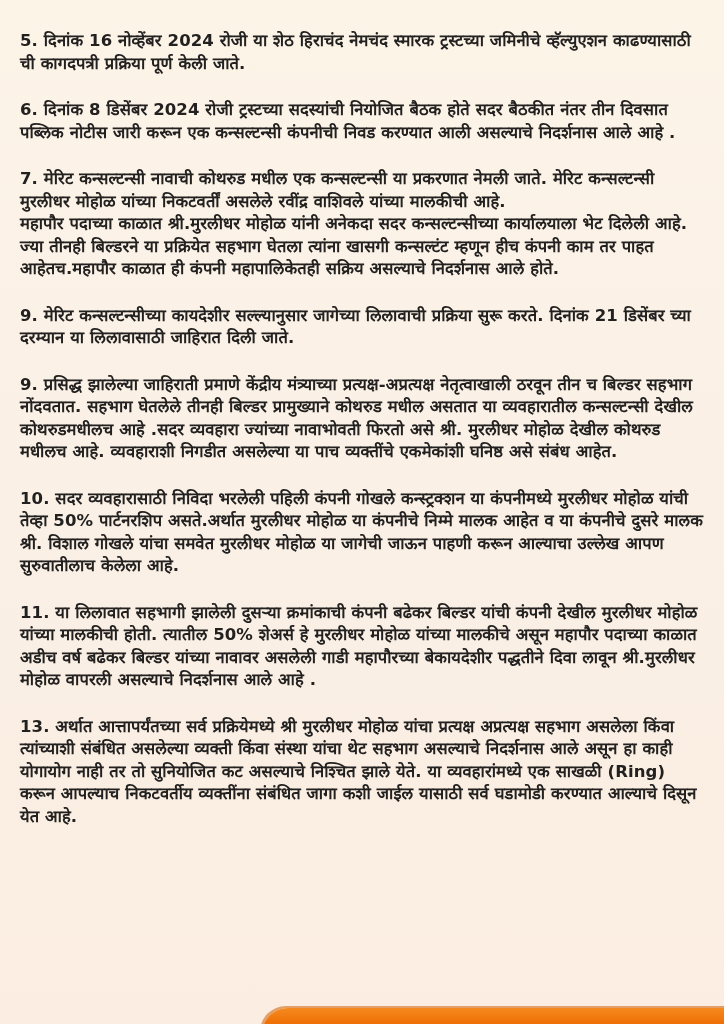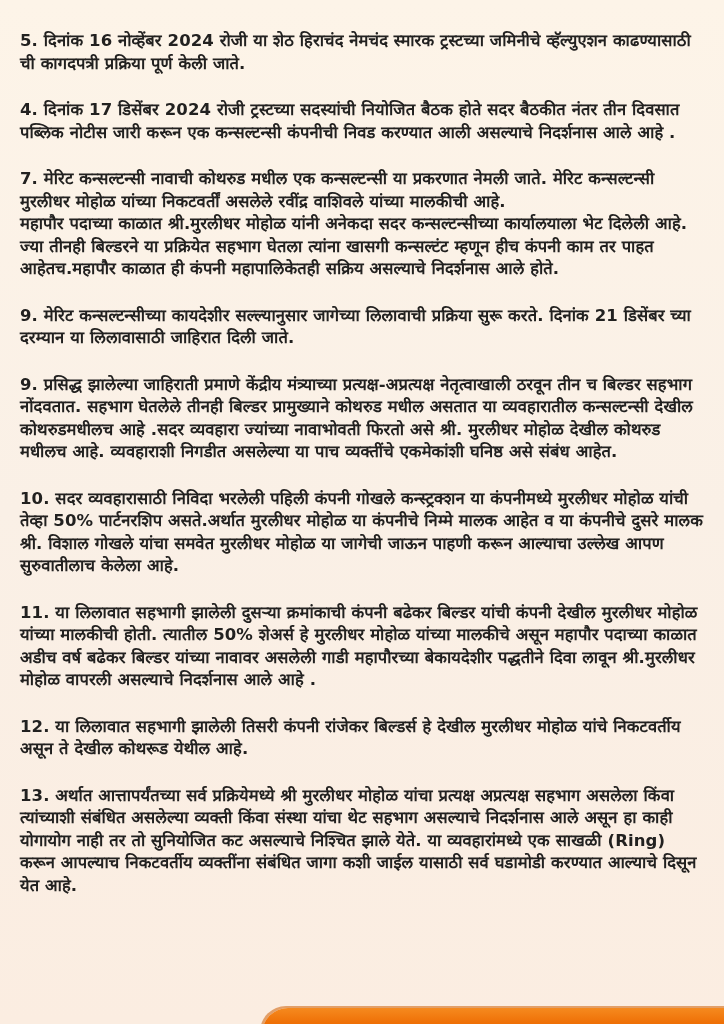--- a/index.html
+++ b/index.html
@@ -40,23 +40,22 @@
     background: linear-gradient(180deg, #f58a1f 0%, #ef7107 55%, #ea6a03 100%);
     border-top-left-radius: 30px;
     box-shadow: -2px -2px 0 rgba(205, 95, 5, 0.55);
   }
 </style>
 </head>
 <body>
 
 <div class="doc">
   <p class="para">5. दिनांक 16 नोव्हेंबर 2024 रोजी या शेठ हिराचंद नेमचंद स्मारक ट्रस्टच्या जमिनीचे व्हॅल्युएशन काढण्यासाठी ची कागदपत्री प्रक्रिया पूर्ण केली जाते.</p>
-  <p class="para">4. दिनांक 17 डिसेंबर 2024 रोजी ट्रस्टच्या सदस्यांची नियोजित बैठक होते सदर बैठकीत  नंतर तीन दिवसात पब्लिक नोटीस जारी करून एक कन्सल्टन्सी कंपनीची निवड करण्यात आली असल्याचे निदर्शनास आले आहे .</p>
+  <p class="para">6. दिनांक 8 डिसेंबर 2024 रोजी ट्रस्टच्या सदस्यांची नियोजित बैठक होते सदर बैठकीत  नंतर तीन दिवसात पब्लिक नोटीस जारी करून एक कन्सल्टन्सी कंपनीची निवड करण्यात आली असल्याचे निदर्शनास आले आहे .</p>
   <p class="para">7. मेरिट कन्सल्टन्सी नावाची कोथरुड मधील एक कन्सल्टन्सी या प्रकरणात  नेमली जाते.  मेरिट कन्सल्टन्सी मुरलीधर मोहोळ यांच्या निकटवर्तीं असलेले रवींद्र वाशिवले यांच्या मालकीची आहे.
 महापौर पदाच्या काळात श्री.मुरलीधर मोहोळ यांनी अनेकदा सदर कन्सल्टन्सीच्या कार्यालयाला भेट दिलेली आहे. ज्या तीनही बिल्डरने या प्रक्रियेत सहभाग घेतला त्यांना खासगी कन्सल्टंट म्हणून हीच कंपनी काम तर पाहत आहेतच.महापौर काळात ही कंपनी महापालिकेतही सक्रिय असल्याचे निदर्शनास आले होते.</p>
   <p class="para">9.  मेरिट कन्सल्टन्सीच्या कायदेशीर सल्ल्यानुसार  जागेच्या लिलावाची प्रक्रिया सुरू करते. दिनांक 21 डिसेंबर च्या दरम्यान या लिलावासाठी जाहिरात दिली जाते.</p>
   <p class="para">9. प्रसिद्ध झालेल्या जाहिराती प्रमाणे केंद्रीय मंत्र्याच्या प्रत्यक्ष-अप्रत्यक्ष नेतृत्वाखाली ठरवून तीन च बिल्डर सहभाग नोंदवतात. सहभाग घेतलेले  तीनही बिल्डर प्रामुख्याने कोथरुड मधील असतात या व्यवहारातील कन्सल्टन्सी देखील कोथरुडमधीलच आहे .सदर व्यवहारा ज्यांच्या नावाभोवती फिरतो असे श्री. मुरलीधर मोहोळ देखील कोथरुड मधीलच आहे. व्यवहाराशी निगडीत असलेल्या या  पाच व्यक्तींचे एकमेकांशी घनिष्ठ असे संबंध आहेत.</p>
   <p class="para">10. सदर  व्यवहारासाठी निविदा भरलेली पहिली कंपनी गोखले कन्स्ट्रक्शन या कंपनीमध्ये मुरलीधर मोहोळ यांची तेव्हा 50% पार्टनरशिप असते.अर्थात मुरलीधर मोहोळ या कंपनीचे निम्मे मालक आहेत व या कंपनीचे दुसरे मालक श्री. विशाल गोखले यांचा समवेत मुरलीधर मोहोळ या जागेची जाऊन पाहणी करून आल्याचा उल्लेख आपण सुरुवातीलाच केलेला आहे.</p>
   <p class="para">11. या लिलावात सहभागी झालेली दुसऱ्या क्रमांकाची कंपनी बढेकर बिल्डर यांची कंपनी देखील मुरलीधर मोहोळ यांच्या मालकीची होती. त्यातील 50% शेअर्स हे मुरलीधर मोहोळ यांच्या मालकीचे असून महापौर पदाच्या काळात अडीच वर्ष बढेकर बिल्डर यांच्या नावावर असलेली गाडी महापौरच्या बेकायदेशीर पद्धतीने दिवा लावून श्री.मुरलीधर मोहोळ वापरली असल्याचे निदर्शनास आले आहे .</p>
-  <p class="para">12. या लिलावात सहभागी झालेली तिसरी कंपनी रांजेकर बिल्डर्स हे देखील मुरलीधर मोहोळ यांचे निकटवर्तीय असून ते देखील कोथरूड येथील आहे.</p>
   <p class="para">13. अर्थात आत्तापर्यंतच्या सर्व प्रक्रियेमध्ये श्री मुरलीधर मोहोळ यांचा प्रत्यक्ष अप्रत्यक्ष सहभाग असलेला किंवा त्यांच्याशी संबंधित असलेल्या व्यक्ती किंवा संस्था यांचा थेट सहभाग असल्याचे निदर्शनास आले असून  हा काही योगायोग नाही तर तो  सुनियोजित कट असल्याचे निश्चित झाले येते. या व्यवहारांमध्ये एक साखळी (Ring) करून आपल्याच निकटवर्तीय व्यक्तींना संबंधित जागा कशी जाईल यासाठी सर्व घडामोडी करण्यात आल्याचे दिसून येत आहे.</p>
   <div class="ribbon"></div>
 </div>
 
 </body></html>

